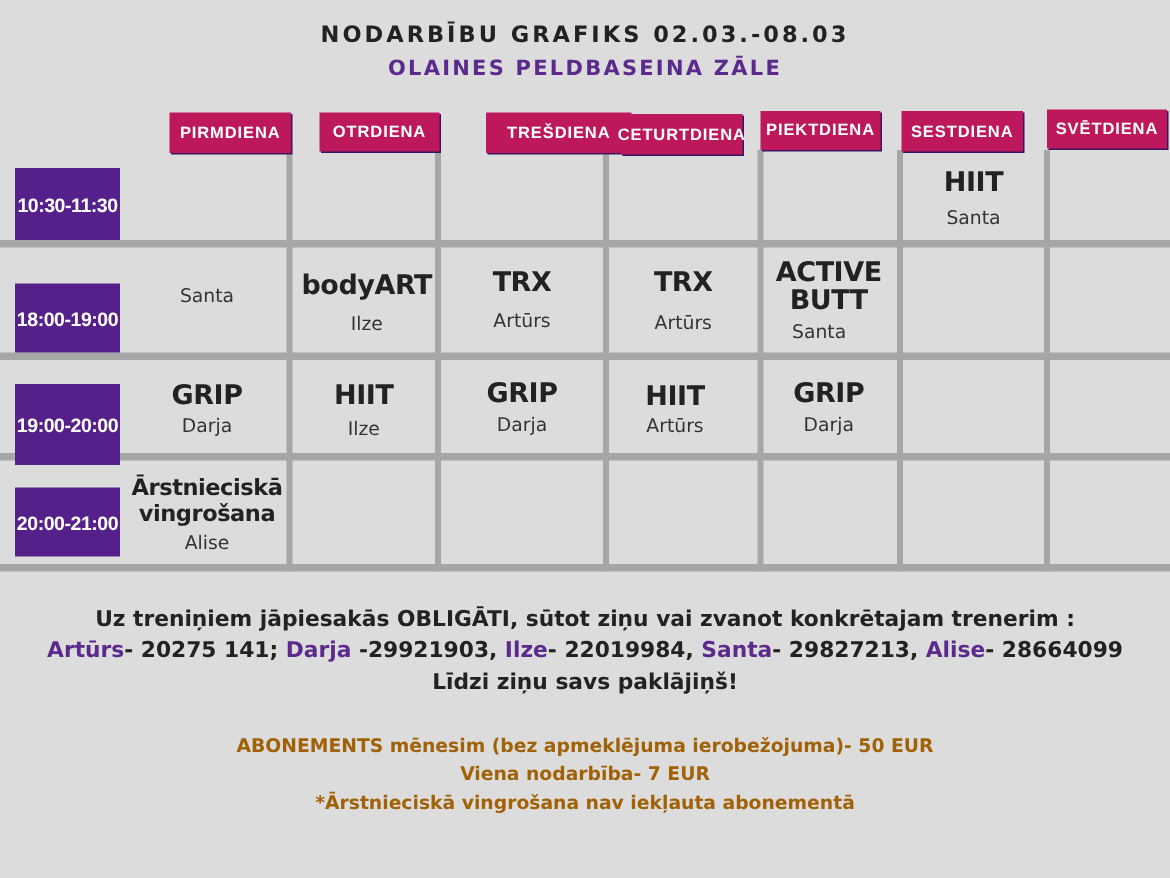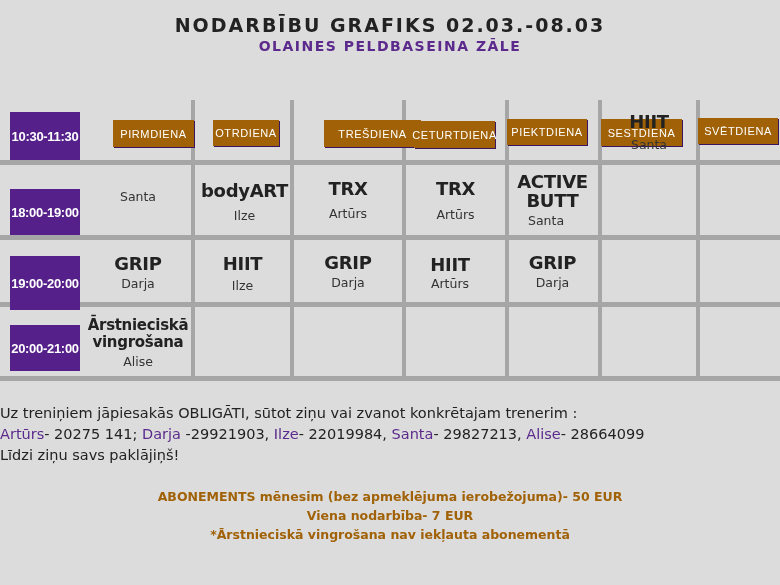--- a/index.html
+++ b/index.html
@@ -1,32 +1,32 @@
 <!DOCTYPE html>
 <html><head>
 <meta charset="utf-8">
 <style>
   html,body{margin:0;padding:0;}
   body{width:780px;height:585px;background:#dcdcdc;position:relative;overflow:hidden;
        font-family:"DejaVu Sans",sans-serif;color:#222;}
   .abs{position:absolute;}
-  .title{left:0;width:780px;top:14px;text-align:center;font-weight:bold;font-size:19px;letter-spacing:2px;color:#222;}
+  .title{left:0;width:780px;top:14px;text-align:center;font-weight:bold;font-size:15px;letter-spacing:2px;color:#222;}
   .subtitle{left:0;width:780px;top:38px;text-align:center;font-weight:bold;font-size:14px;letter-spacing:1.5px;color:#5b2a8c;}
   .hline{position:absolute;left:0;width:780px;height:5px;background:#a6a6a6;}
   .vline{position:absolute;width:4px;background:#a6a6a6;}
-  .dayhdr{position:absolute;height:27px;background:#a16207;color:#fff;font-family:"Liberation Sans",sans-serif;
-          font-weight:normal;font-size:11px;letter-spacing:0.6px;display:flex;align-items:center;justify-content:center;
-          box-shadow:1px 1px 0 #3a1460;margin-top:45px;}
+  .dayhdr{position:absolute;height:27px;background:#be185d;color:#fff;font-family:"Liberation Sans",sans-serif;
+          font-weight:bold;font-size:11px;letter-spacing:0.6px;display:flex;align-items:center;justify-content:center;
+          box-shadow:1px 1px 0 #3a1460;}
   .timebox{position:absolute;left:10px;width:70px;background:#56208a;color:#fff;font-family:"Liberation Sans",sans-serif;
            font-weight:bold;font-size:13px;display:flex;align-items:center;justify-content:center;letter-spacing:-0.3px;}
   .cell{position:absolute;text-align:center;}
   .cls{font-weight:bold;font-size:18px;color:#222;line-height:19px;letter-spacing:-0.3px;}
   .cls.small{font-size:15px;line-height:17px;}
   .trainer{font-size:12.5px;color:#333;margin-top:4px;}
-  .info{left:0;width:780px;font-weight:normal;font-size:14.5px;color:#222;}
+  .info{left:0;width:780px;text-align:center;font-weight:bold;font-size:14.5px;color:#222;}
   .purple{color:#5b2a8c;}
   .sub{left:0;width:780px;text-align:center;font-weight:bold;font-size:12.5px;color:#a16207;}
 </style>
 </head>
 <body>
 
 <div class="abs title">NODARBĪBU GRAFIKS 02.03.-08.03</div>
 <div class="abs subtitle">OLAINES PELDBASEINA ZĀLE</div>
 
 <div>
@@ -37,21 +37,21 @@
 
   <div class="vline" style="left:191px;top:100px;height:281px"></div>
   <div class="vline" style="left:290px;top:100px;height:281px"></div>
   <div class="vline" style="left:402px;top:100px;height:281px"></div>
   <div class="vline" style="left:505px;top:100px;height:281px"></div>
   <div class="vline" style="left:598px;top:100px;height:281px"></div>
   <div class="vline" style="left:696px;top:100px;height:281px"></div>
 </div>
 
 <div class="dayhdr" style="left:113px;top:75px;width:81px">PIRMDIENA</div>
-<div class="dayhdr" style="left:213px;top:75px;width:66px;height:26px">OTRDIENA</div>
+<div class="dayhdr" style="left:213px;top:75px;width:80px;height:26px">OTRDIENA</div>
 <div class="dayhdr" style="left:324px;top:75px;width:97px">TREŠDIENA</div>
 <div class="dayhdr" style="left:414px;top:76px;width:81px">CETURTDIENA</div>
 <div class="dayhdr" style="left:507px;top:74px;width:80px;height:26px">PIEKTDIENA</div>
 <div class="dayhdr" style="left:601px;top:74px;width:81px">SESTDIENA</div>
 <div class="dayhdr" style="left:698px;top:73px;width:80px;height:26px">SVĒTDIENA</div>
 
 <div class="timebox" style="top:112px;height:48px">10:30-11:30</div>
 <div class="timebox" style="top:189px;height:46px">18:00-19:00</div>
 <div class="timebox" style="top:256px;height:54px">19:00-20:00</div>
 <div class="timebox" style="top:325px;height:46px">20:00-21:00</div>

